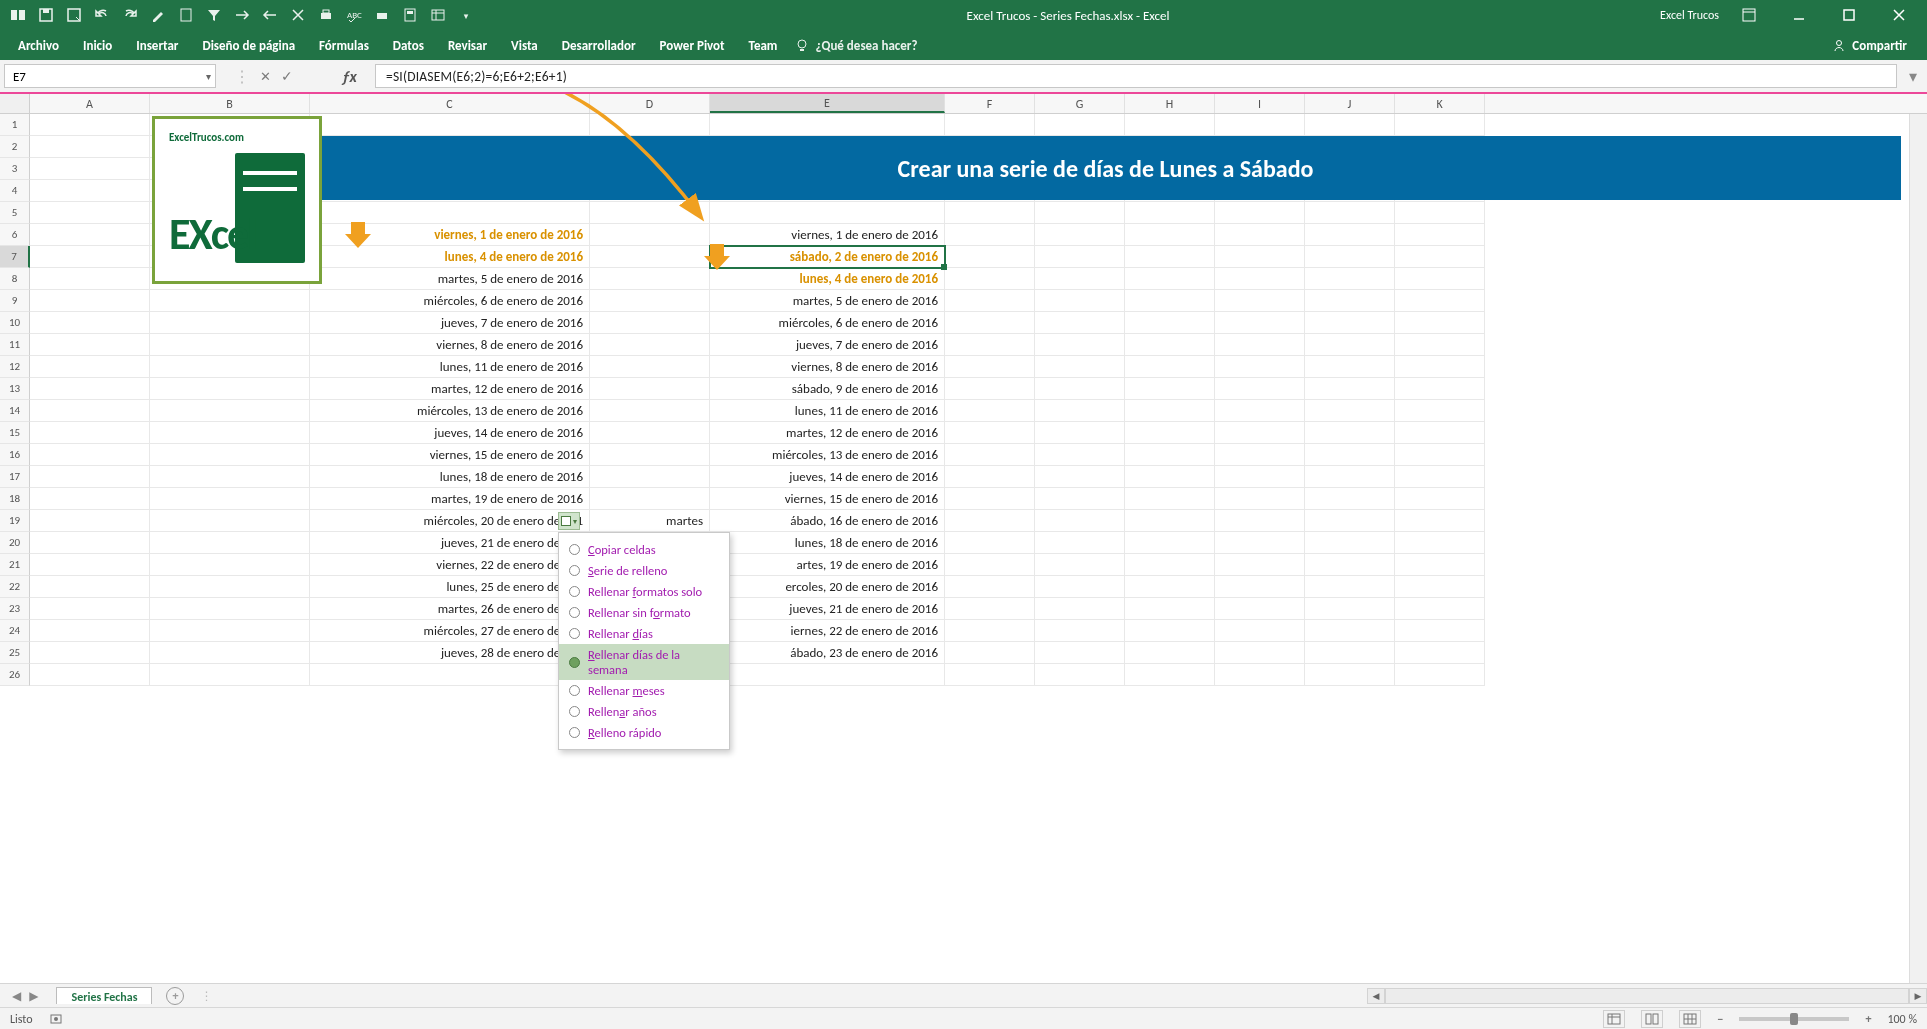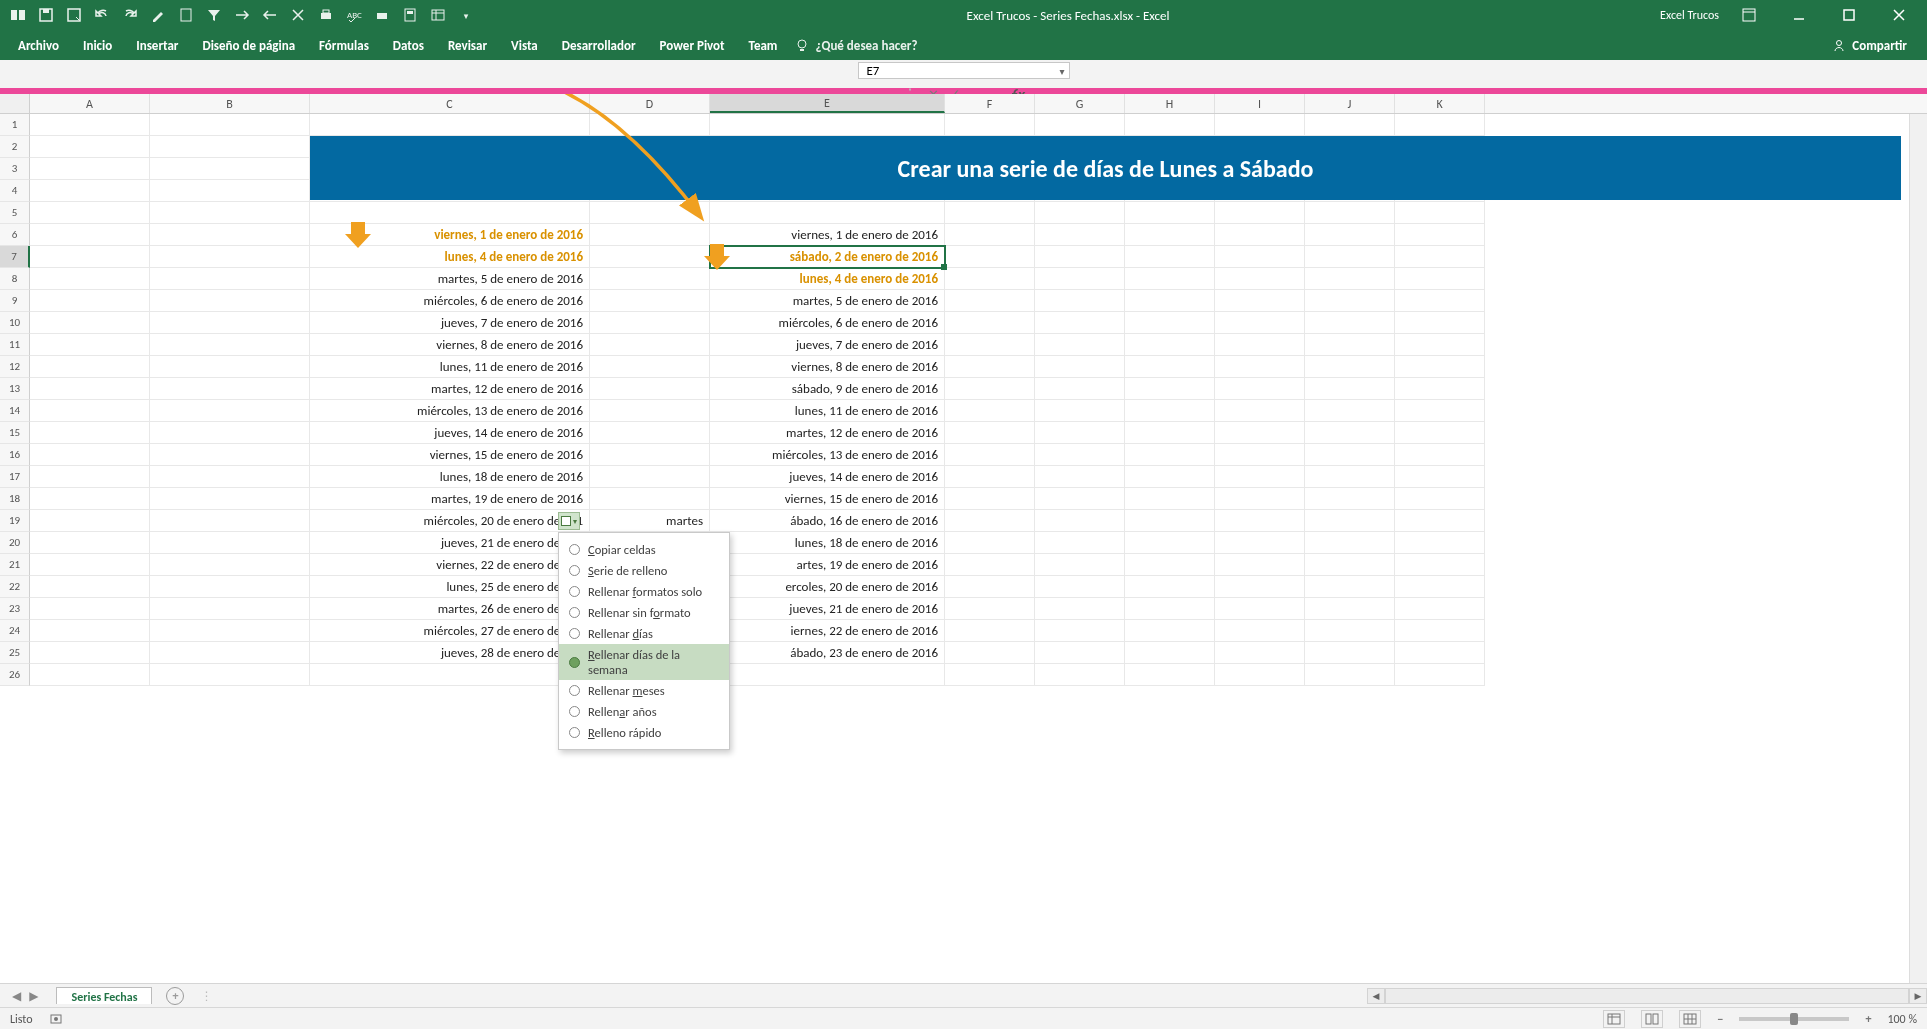--- a/index.html
+++ b/index.html
@@ -13,21 +13,21 @@
 .title-right { display: flex; align-items: center; gap: 10px; padding: 0 8px; }
 .winbtn { width: 40px; height: 30px; display: inline-flex; align-items: center; justify-content: center; }
 
 
 .ribbon { background: #217346; height: 30px; display: flex; align-items: center; padding: 0 6px; color: #fff; font-size: 13px; font-weight: bold; }
 .ribbon .tab { padding: 0 12px; height: 30px; display: inline-flex; align-items: center; }
 .ribbon .tell { margin-left: 6px; display: inline-flex; align-items: center; gap: 6px; opacity: .9; }
 .ribbon .share { margin-left: auto; display: inline-flex; align-items: center; gap: 6px; padding: 0 14px; }
 
 
-.fbar-row { height: 34px; background: #f3f3f3; border-bottom: 6px solid #ec4899; display: flex; align-items: center; padding: 2px 4px; gap: 6px; flex-direction: column; }
+.fbar-row { height: 34px; background: #f3f3f3; border-bottom: 3px solid #ec4899; display: flex; align-items: center; padding: 16px 4px; gap: 6px; }
 .namebox { width: 212px; height: 24px; background: #fff; border: 1px solid #c7c7c7; display: flex; align-items: center; padding: 0 8px; font-size: 13px; position: relative; }
 .namebox .dd { position: absolute; right: 4px; top: 50%; transform: translateY(-50%); color: #666; font-size: 10px; }
 .fbox-tools { display: flex; align-items: center; gap: 10px; padding: 0 12px; color: #7a7a7a; }
 .fx { font-style: italic; font-weight: 600; color: #555; margin-left: 39px; }
 .formula-input { flex: 1; height: 24px; background: #fff; border: 1px solid #c7c7c7; display: flex; align-items: center; padding: 0 10px; font-size: 13.5px; letter-spacing: .2px; color: #222; }
 .fbar-expand { width: 20px; display: flex; align-items: center; justify-content: center; color: #888; }
 
 
 .grid-wrap { position: absolute; top: 94px; bottom: 46px; left: 0; right: 0; overflow: hidden; background: #fff; }
 .colheads { display: flex; height: 20px; border-bottom: 1px solid #cfcfcf; background: #f7f7f7; font-size: 12px; color: #555; }
@@ -64,21 +64,21 @@
 
 .hl { color: #d99100; font-weight: 700; }
 
 
 .anno { position: absolute; pointer-events: none; }
 
 
 .autofill-btn { position: absolute; width: 22px; height: 18px; background: #d0e4cc; border: 1px solid #9cbb93; display: flex; align-items: center; justify-content: center; }
 .autofill-btn .bx { width: 10px; height: 10px; border:1px solid #4a7a40; background:#fff; position:relative;}
 .autofill-btn .dd { font-size: 8px; color:#4a7a40; margin-left:2px;}
-.ctx-menu { position: absolute; background: #fff; border: 1px solid #c9c9c9; box-shadow: 2px 3px 6px rgba(0,0,0,.2); font-size: 12.5px; color: #404040; padding: 6px 0; width: 172px; }
+.ctx-menu { position: absolute; background: #fff; border: 1px solid #c9c9c9; box-shadow: 2px 3px 6px rgba(0,0,0,.2); font-size: 12.5px; color: #a21caf; padding: 6px 0; width: 172px; }
 .ctx-item { display: flex; align-items: center; gap: 8px; padding: 3px 10px; }
 .ctx-item .radio { width: 11px; height: 11px; border: 1px solid #888; border-radius: 50%; flex: none; }
 .ctx-item.sel { background: #c7dcc2; }
 .ctx-item.sel .radio { background: #6ea05f; border-color:#4a7a40; }
 .ctx-item u { text-decoration: underline; }
 
 
 .sheet-bar { position: absolute; bottom: 22px; left: 0; right: 0; height: 24px; background: #f3f3f3; border-top: 1px solid #d5d5d5; display: flex; align-items: center; font-size: 12px; }
 .sheet-nav { display: flex; gap: 8px; padding: 0 12px; color: #888; }
 .sheet-tab { padding: 2px 14px 0; border: 1px solid #bcbcbc; border-bottom: none; background: #fff; color: #217346; font-weight: 700; margin-left: 6px; }
@@ -648,20 +648,27 @@
         <div class="cell cI"></div>
         <div class="cell cJ"></div>
         <div class="cell cK"></div>
       </div>
     </div>
 
   <div class="banner-zone" style="top:42px;left:310px;right:26px">
     <div class="banner-title">Crear una serie de días de Lunes a Sábado</div>
   </div>
 
+  <div class="logo-card">
+    <div class="logo-inner">
+      <div class="logo-brand">ExcelTrucos.com</div>
+      <div class="logo-sheet"></div>
+      <div class="logo-ex">EXcel</div>
+    </div>
+  </div>
 
   <svg class="anno" style="left:510px; top:-28px; width:260px; height:180px;">
     <defs>
         <marker id="ah" markerWidth="10" markerHeight="10" refX="6" refY="3" orient="auto">
           <path d="M0 0L8 3L0 6z" fill="#f0a020"></path>
         </marker>
       </defs>
     <path d="M10 10 Q 100 30 190 150" fill="none" stroke="#f0a020" stroke-width="3.5" marker-end="url(#ah)"></path>
   </svg>
 

